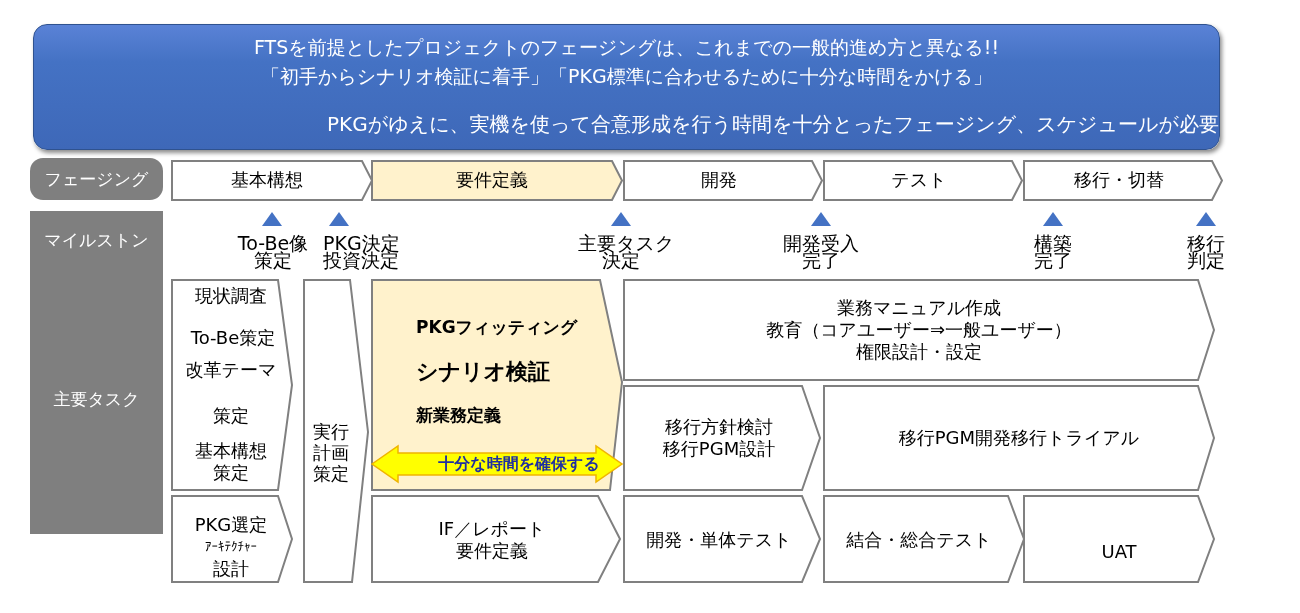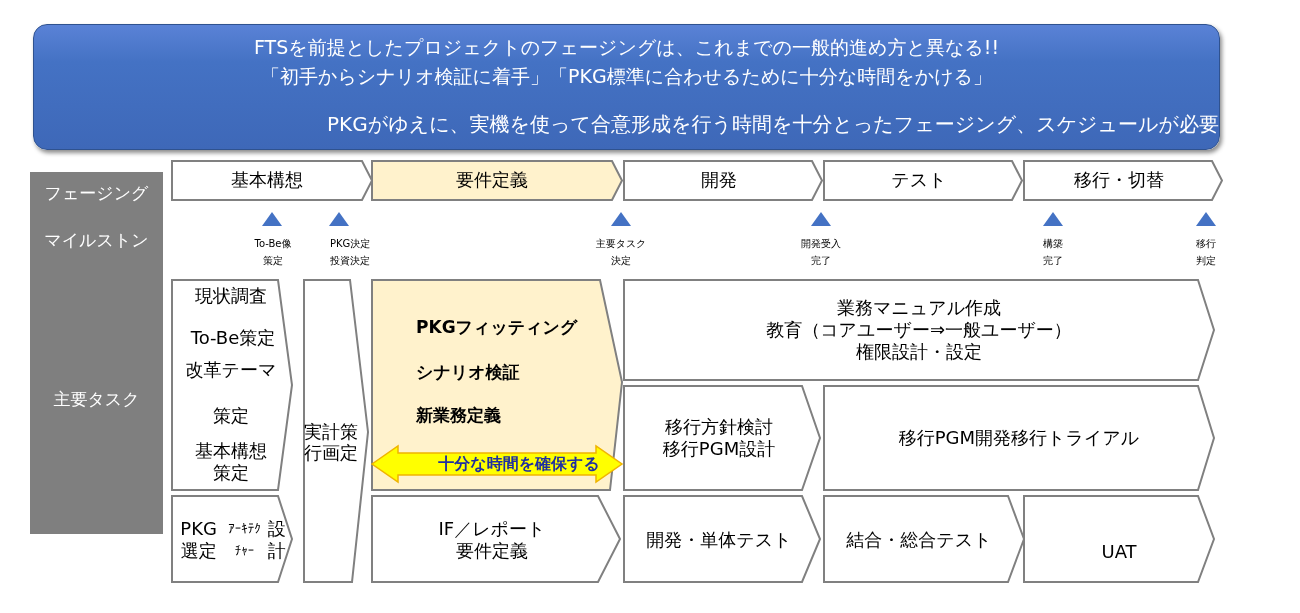--- a/index.html
+++ b/index.html
@@ -14,38 +14,38 @@
   .banner .l3 { position:absolute; left:0; right:0; top:86px; font-size:20px; line-height:26px;text-align:right; }
 
   .rowlabel { position:absolute; left:30px; width:133px; background:#7f7f7f; color:#fff;
               display:flex; align-items:center; justify-content:center; font-size:17px; }
 
   svg#diagram { position:absolute; left:0; top:0; }
 
   .txt { position:absolute; display:flex; align-items:center; justify-content:center;
          text-align:center; font-size:18px; line-height:22px; pointer-events:none; }
   .txt span { display:block; }
-  .ms-label { position:absolute; font-size:10px; line-height:17px; text-align:center; white-space:nowrap; }
+  .ms-label { position:absolute; font-size:19px; line-height:17px; text-align:center; white-space:nowrap; }
   .tri { position:absolute; width:0; height:0; border-left:10px solid transparent;
          border-right:10px solid transparent; border-bottom:14px solid #4472c4; }
   .arrow-text { position:absolute; left:372px; top:446px; width:294px; height:36px;
                 display:flex; align-items:center; justify-content:center;
                 color:#1f2fa0; font-size:16px; font-weight:bold; }
   .bold { font-weight:bold; }
 </style>
 </head>
 <body>
 
 <div class="banner">
   <div class="l1">FTSを前提としたプロジェクトのフェージングは、これまでの一般的進め方と異なる!!</div>
   <div class="l2">「初手からシナリオ検証に着手」「PKG標準に合わせるために十分な時間をかける」</div>
   <div class="l3">PKGがゆえに、実機を使って合意形成を行う時間を十分とったフェージング、スケジュールが必要</div>
 </div>
 
-<div class="rowlabel" style="top:172px;height:42px;">フェージング</div>
+<div class="rowlabel" style="top:158px;height:42px;border-radius:13px;">フェージング</div>
 <div class="rowlabel" style="top:211px;height:58px;">マイルストン</div>
 <div class="rowlabel" style="top:264px;height:270px;">主要タスク</div>
 
 <svg id="diagram" width="1300" height="613">
     <polygon points="172,161 362,161 372,180.5 362,200 172,200" fill="#ffffff" stroke="#808080" stroke-width="2"></polygon>
     <polygon points="372,161 612,161 622,180.5 612,200 372,200" fill="#fff2cc" stroke="#808080" stroke-width="2"></polygon>
     <polygon points="624,161 812,161 822,180.5 812,200 624,200" fill="#ffffff" stroke="#808080" stroke-width="2"></polygon>
     <polygon points="824,161 1012,161 1022,180.5 1012,200 824,200" fill="#ffffff" stroke="#808080" stroke-width="2"></polygon>
     <polygon points="1024,161 1212,161 1222,180.5 1212,200 1024,200" fill="#ffffff" stroke="#808080" stroke-width="2"></polygon>
     <polygon points="172,280 278,280 292,385 278,490 172,490" fill="#ffffff" stroke="#808080" stroke-width="2"></polygon>
@@ -67,21 +67,21 @@
 <div class="txt" style="left:624px;top:159px;width:190px;height:42px;">開発</div>
 <div class="txt" style="left:824px;top:159px;width:190px;height:42px;">テスト</div>
 <div class="txt" style="left:1024px;top:159px;width:190px;height:42px;">移行・切替</div>
 
 <div class="tri" style="left:262px;top:212px;"></div>
 <div class="ms-label" style="left:228px;top:235px;width:90px;">
     <div>To-Be像</div>
     <div>策定</div>
   </div>
 <div class="tri" style="left:329px;top:212px;"></div>
-<div class="ms-label" style="left:323px;top:235px;width:80px;text-align:left;margin-left:7px;">
+<div class="ms-label" style="left:323px;top:235px;width:80px;text-align:left;">
     <div>PKG決定</div>
     <div>投資決定</div>
   </div>
 <div class="tri" style="left:611px;top:212px;"></div>
 <div class="ms-label" style="left:578px;top:235px;width:86px;">
     <div>主要タスク</div>
     <div>決定</div>
   </div>
 <div class="tri" style="left:811px;top:212px;"></div>
 <div class="ms-label" style="left:778px;top:235px;width:86px;">
@@ -102,34 +102,34 @@
 <div class="txt" style="left:172px;top:280px;width:118px;height:32px;">現状調査</div>
 <div class="txt" style="left:170px;top:322px;width:126px;height:32px;">To-Be策定</div>
 <div class="txt" style="left:172px;top:368px;width:118px;height:50px;flex-direction:column;gap:24px;">
     <span>改革テーマ</span>
     <span>策定</span>
   </div>
 <div class="txt" style="left:172px;top:437px;width:118px;height:50px;flex-direction:column;">
     <span>基本構想</span>
     <span>策定</span>
   </div>
-<div class="txt" style="left:172px;top:500px;width:118px;height:80px;justify-content:flex-end;">
+<div class="txt" style="left:172px;top:500px;width:118px;height:80px;flex-direction:column;justify-content:flex-end;">
     <span>PKG選定</span>
     <span style="font-size:13px;">ｱｰｷﾃｸﾁｬｰ</span>
     <span>設計</span>
   </div>
 
-<div class="txt" style="left:304px;top:402px;width:54px;height:80px;flex-direction:row;line-height:21px;">
+<div class="txt" style="left:304px;top:412px;width:54px;height:80px;flex-direction:column;line-height:21px;">
     <span>実行</span>
     <span>計画</span>
     <span>策定</span>
   </div>
 
 <div class="txt bold" style="left:416px;top:314px;width:190px;height:26px;justify-content:flex-start;font-size:17px;">PKGフィッティング</div>
-<div class="txt bold" style="left:416px;top:359px;width:190px;height:26px;justify-content:flex-start;font-size:17px;">シナリオ検証</div>
+<div class="txt bold" style="left:416px;top:359px;width:190px;height:26px;justify-content:flex-start;font-size:22px;">シナリオ検証</div>
 <div class="txt bold" style="left:416px;top:402px;width:190px;height:26px;justify-content:flex-start;font-size:17px;">新業務定義</div>
 <div class="arrow-text">十分な時間を確保する</div>
 
 <div class="txt" style="left:372px;top:500px;width:240px;height:80px;flex-direction:column;">
     <span>IF／レポート</span>
     <span>要件定義</span>
   </div>
 
 <div class="txt" style="left:624px;top:282px;width:590px;height:96px;flex-direction:column;">
     <span>業務マニュアル作成</span>

